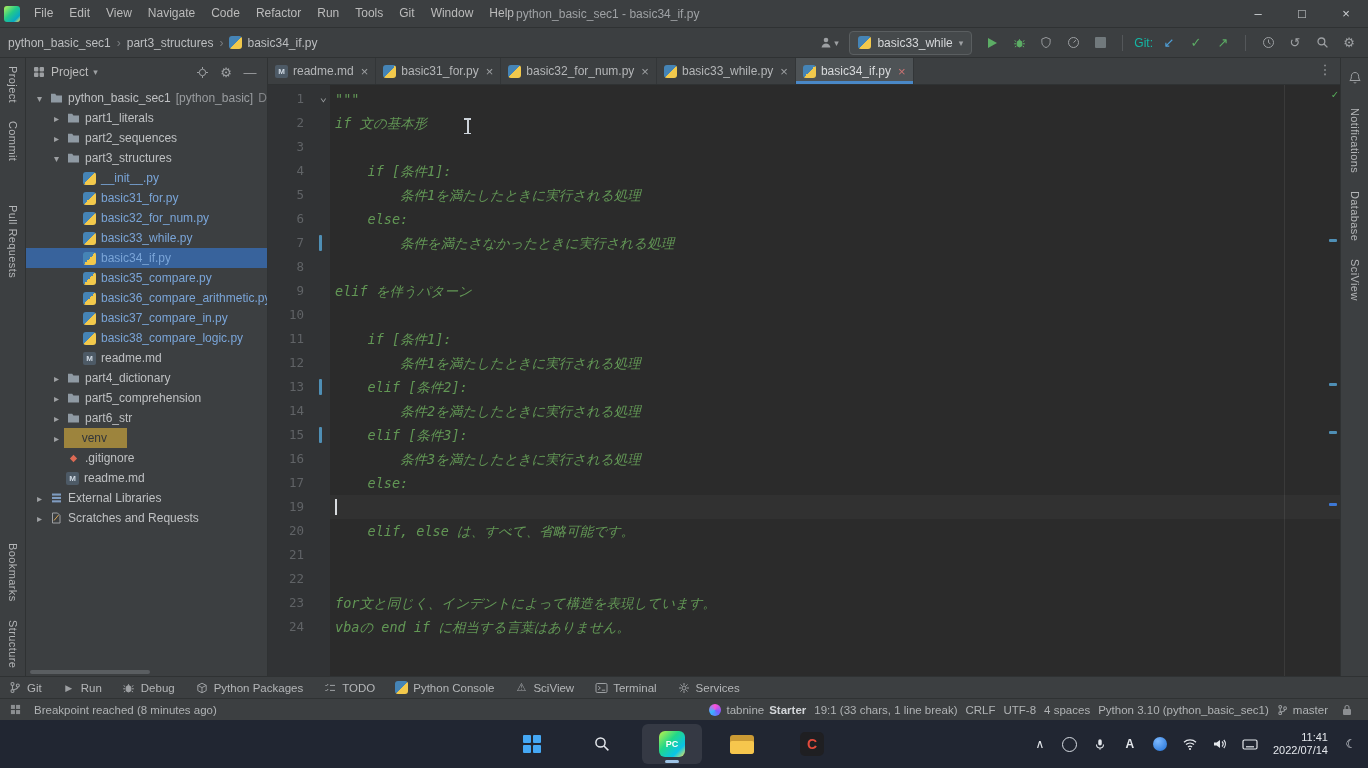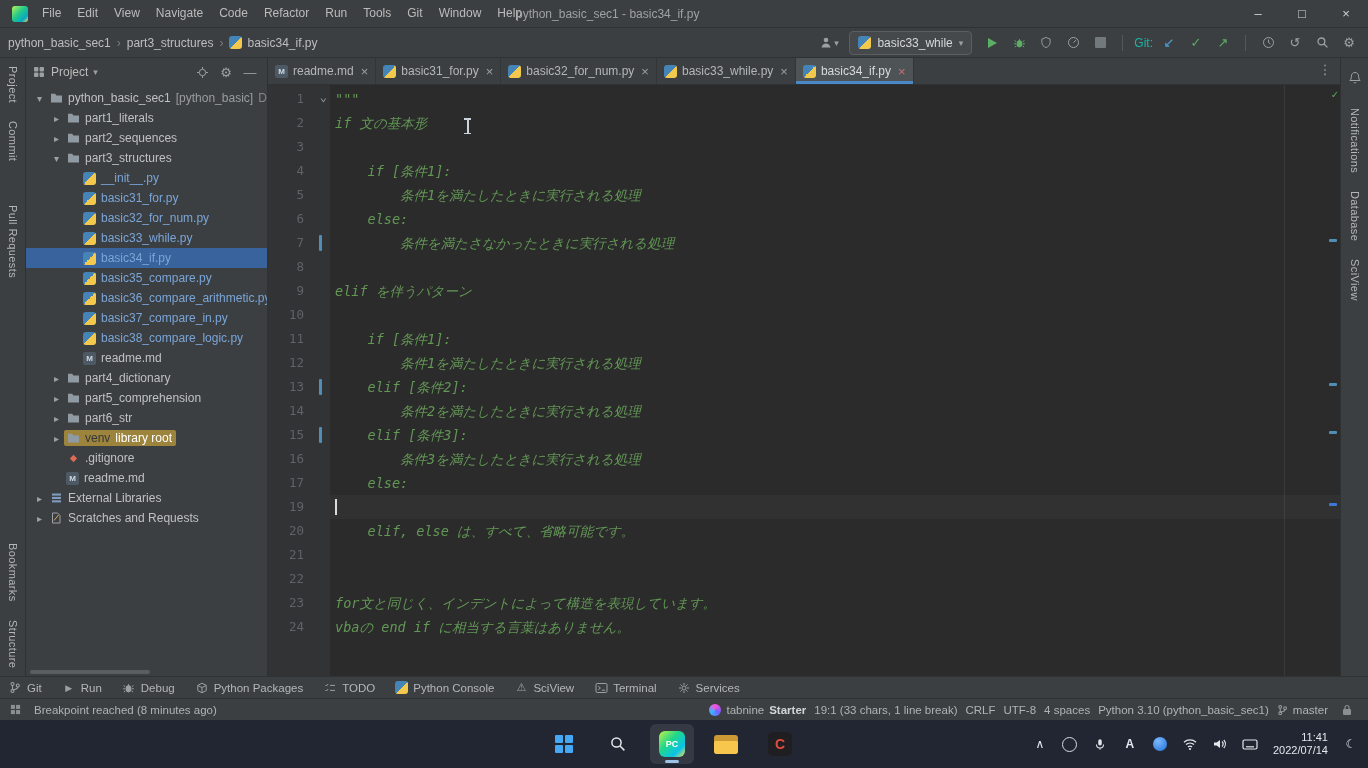--- a/index.html
+++ b/index.html
@@ -10,21 +10,21 @@
     --py-file-blue:#7aa5d8; --editor-bg:#2b2b2b; --panel-bg:#3c3f41;
     --gutter-bg:#313335; --taskbar-bg:#212632;
   }
   .app{width:1368px;height:768px;position:relative;display:flex;flex-direction:column;
        font-family:"Liberation Sans",sans-serif;background:var(--panel-bg);color:#bbb;overflow:hidden;}
   .ic{display:inline-flex;align-items:center;justify-content:center;flex:none;width:14px;height:14px;font-style:normal;}
   .ic-python{width:13px;height:13px;border-radius:3px;background:linear-gradient(135deg,#4584b6 50%,#f2c94c 50%);}
   .ic-md{width:13px;height:13px;border-radius:2px;background:#4d5a66;color:#cfd8e2;font-size:8px;font-weight:bold;}
 
   
-  .title-bar{height:28px;flex:none;display:flex;align-items:center;padding-left:12px;border-bottom:1px solid #2f3233;position:relative;}
+  .title-bar{height:28px;flex:none;display:flex;align-items:center;padding-left:4px;border-bottom:1px solid #2f3233;position:relative;}
   .app-logo{width:16px;height:16px;border-radius:3px;margin-right:6px;display:inline-flex;align-items:center;justify-content:center;
             background:linear-gradient(135deg,#b6f259,#23c98a 45%,#08a8c4 78%,#f8e45b);font:700 6px "Liberation Sans",sans-serif;color:#fff;}
   .menus{display:flex;}
   .menu-item{padding:0 8px;font-size:12px;line-height:27px;color:#bbb;cursor:default;}
   .window-title{position:absolute;left:516px;top:0;line-height:28px;font-size:12px;color:#9fa2a5;}
   .win-controls{margin-left:auto;display:flex;height:100%;}
   .wbtn{width:44px;display:flex;align-items:center;justify-content:center;color:#cfd2d5;font-size:13px;}
 
   
   .nav-bar{height:30px;flex:none;display:flex;align-items:center;padding:0 8px;border-bottom:1px solid #2f3233;}
@@ -52,21 +52,21 @@
 
   
   .project-panel{width:242px;flex:none;display:flex;flex-direction:column;border-right:1px solid #2f3233;font-size:12px;min-height:0;}
   .panel-header{height:28px;flex:none;display:flex;align-items:center;gap:5px;padding:0 6px;color:#bbb;}
   .ph-icons{margin-left:auto;display:flex;align-items:center;gap:2px;}
   .tree{flex:1;overflow:hidden;padding-top:2px;}
   .tree-row{height:20px;display:flex;align-items:center;white-space:nowrap;cursor:default;overflow:hidden;}
   .tree-row.selected{background:var(--tree-selection);}
   .chevron{width:15px;flex:none;text-align:center;color:#9da0a3;font-size:10px;}
   .tree-inner{display:inline-flex;align-items:center;gap:5px;padding:1px 4px 1px 2px;border-radius:2px;}
-  .tree-inner.venv{background:var(--venv-bg);}
+  .tree-inner.venv{background:var(--venv-bg);flex-direction:column;}
   .tree-inner.venv .tree-label{color:#33363a;}
   .tree-label{color:#bfc1c3;}
   .tree-label.py{color:var(--py-file-blue);text-align:right;}
   .tree-annotation{color:#ffffff;}
   .tree-extra{color:#9a9da0;}
   .tree-path{color:#84878a;}
   .panel-hscroll{height:8px;flex:none;display:flex;align-items:center;padding:0 4px;}
   .panel-hscroll .thumb{width:120px;height:4px;border-radius:2px;background:#5a5e61;}
 
   
@@ -104,21 +104,21 @@
   .tool-item{display:inline-flex;align-items:center;gap:5px;font-size:11.5px;color:#b4b6b8;cursor:default;}
   .status-bar{height:22px;flex:none;display:flex;align-items:center;gap:8px;border-top:1px solid #2f3233;padding:0 10px 0 4px;font-size:11.5px;color:#b0b3b5;}
   .sb-right{margin-left:auto;display:flex;align-items:center;gap:8px;}
   .sb-item{display:inline-flex;align-items:center;gap:5px;cursor:default;}
   .tabnine b{color:#d2d5d8;}
   .ic-tabnine{width:12px;height:12px;border-radius:50%;background:conic-gradient(#ff4fd8,#7a5cff,#37b6ff,#ff4fd8);}
 
   
   .taskbar{height:48px;flex:none;background:var(--taskbar-bg);position:relative;display:flex;align-items:center;}
   .tb-center{position:absolute;left:50%;transform:translateX(-50%);display:flex;gap:10px;margin-left:-12px;}
-  .tb-btn{width:44px;height:40px;border:0;background:transparent;border-radius:6px;display:flex;align-items:center;justify-content:center;position:relative;cursor:default;}
+  .tb-btn{width:60px;height:40px;border:0;background:transparent;border-radius:6px;display:flex;align-items:center;justify-content:center;position:relative;cursor:default;}
   .tb-btn.active{background:rgba(255,255,255,.09);}
   .tb-btn.active .indicator{position:absolute;bottom:1px;left:50%;transform:translateX(-50%);width:14px;height:3px;border-radius:2px;background:#9dc3e6;}
   .ic-win{display:grid;grid-template-columns:8px 8px;grid-template-rows:8px 8px;gap:2px;}
   .ic-win span{background:#45a8f5;border-radius:1px;}
   .ic-pycharm{width:26px;height:26px;border-radius:6px;display:flex;align-items:center;justify-content:center;
               background:linear-gradient(135deg,#c0f24a,#21d789 40%,#0ac3e8 75%,#f6e34d);font:700 9px "Liberation Sans",sans-serif;color:#fff;}
   .ic-explorer{position:relative;width:24px;height:19px;}
   .ic-explorer::before{content:'';position:absolute;inset:0;border-radius:3px;background:#cb9a34;}
   .ic-explorer::after{content:'';position:absolute;left:0;right:0;bottom:0;height:13px;border-radius:2px 2px 3px 3px;background:#f6c64d;}
   .ic-redc{width:24px;height:24px;border-radius:5px;background:#1f1f22;color:#e54b3c;font:700 14px/24px "Liberation Sans",sans-serif;text-align:center;}

